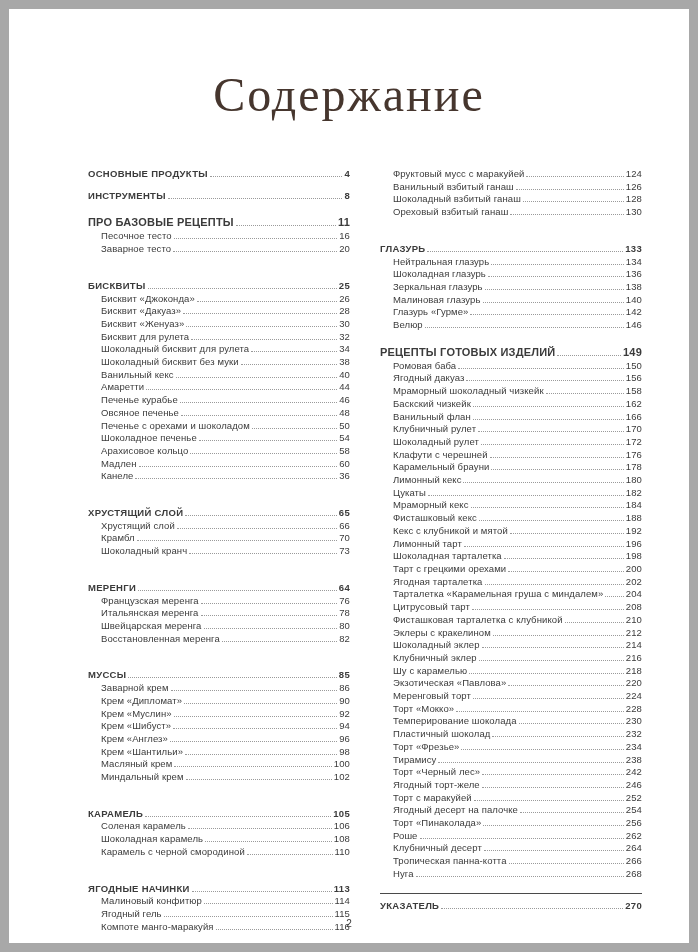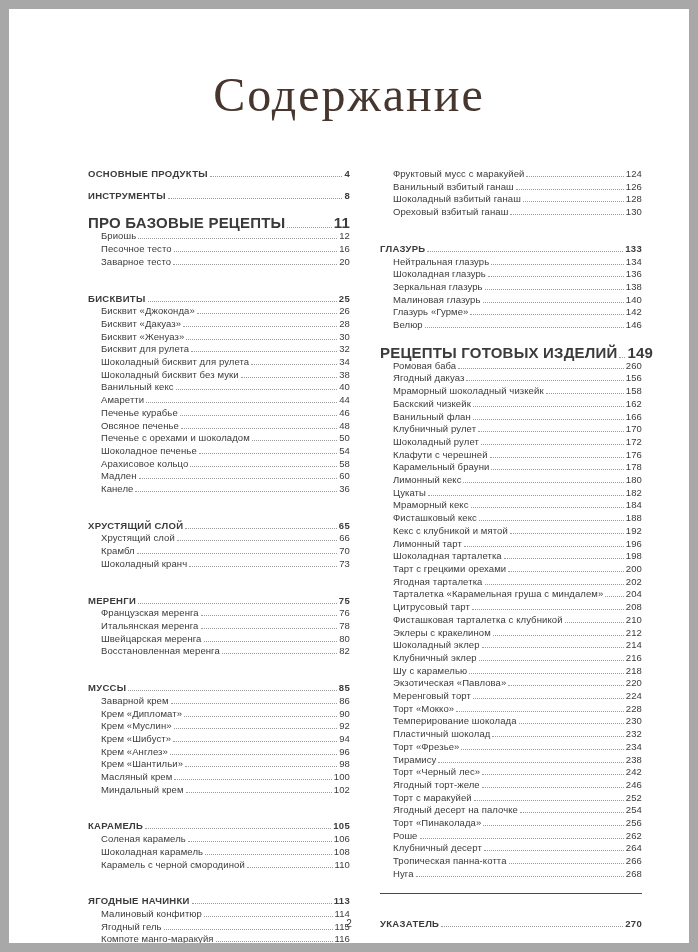--- a/index.html
+++ b/index.html
@@ -38,21 +38,21 @@
     gap:30px;
   }
   .col{flex:1 1 0;min-width:0;}
   .section{margin-top:24px;}
   .col > .section:first-child{margin-top:0;}
   .section.top + .section.top{margin-top:9px;}
   .section.part{margin-top:13px;}
   .section.index{
     margin-top:12px;
     border-top:1px solid var(--rule);
-    padding-top:24px;
+    padding-top:6px;
   }
   .row{
     display:flex;
     align-items:baseline;
     font-size:9.5px;
     line-height:12.7px;
     letter-spacing:0.1px;
     white-space:nowrap;
   }
   .row .lbl{flex:0 0 auto;}
@@ -64,21 +64,21 @@
     height:1px;
   }
   .row .pg{flex:0 0 auto;}
   .row.item{padding-left:13px;}
   .row.head-top, .row.head-chapter, .row.head-index{
     font-weight:700;
     letter-spacing:0.3px;
   }
   .row.head-part{
     font-weight:700;
-    font-size:15px;
+    font-size:11px;
     line-height:15px;
     letter-spacing:0.2px;
   }
   .folio{
     position:absolute;
     bottom:14px;left:0;width:100%;
     text-align:center;
     font-size:10px;
     color:var(--text);
   }
@@ -104,25 +104,20 @@
             <span class="pg">8</span>
           </div>
         </div>
         <div class="section part">
           <div class="row head-part">
             <span class="lbl">ПРО БАЗОВЫЕ РЕЦЕПТЫ</span>
             <span class="leader"></span>
             <span class="pg">11</span>
           </div>
           <div class="row item">
-            <span class="lbl">Бриошь</span>
-            <span class="leader"></span>
-            <span class="pg">12</span>
-          </div>
-          <div class="row item">
             <span class="lbl">Песочное тесто</span>
             <span class="leader"></span>
             <span class="pg">16</span>
           </div>
           <div class="row item">
             <span class="lbl">Заварное тесто</span>
             <span class="leader"></span>
             <span class="pg">20</span>
           </div>
         </div>
@@ -227,21 +222,21 @@
           <div class="row item">
             <span class="lbl">Шоколадный кранч</span>
             <span class="leader"></span>
             <span class="pg">73</span>
           </div>
         </div>
         <div class="section chapter">
           <div class="row head-chapter">
             <span class="lbl">МЕРЕНГИ</span>
             <span class="leader"></span>
-            <span class="pg">75</span>
+            <span class="pg">64</span>
           </div>
           <div class="row item">
             <span class="lbl">Французская меренга</span>
             <span class="leader"></span>
             <span class="pg">76</span>
           </div>
           <div class="row item">
             <span class="lbl">Итальянская меренга</span>
             <span class="leader"></span>
             <span class="pg">78</span>
@@ -428,21 +423,21 @@
         </div>
         <div class="section part">
           <div class="row head-part">
             <span class="lbl">РЕЦЕПТЫ ГОТОВЫХ ИЗДЕЛИЙ</span>
             <span class="leader"></span>
             <span class="pg">149</span>
           </div>
           <div class="row item">
             <span class="lbl">Ромовая баба</span>
             <span class="leader"></span>
-            <span class="pg">260</span>
+            <span class="pg">150</span>
           </div>
           <div class="row item">
             <span class="lbl">Ягодный дакуаз</span>
             <span class="leader"></span>
             <span class="pg">156</span>
           </div>
           <div class="row item">
             <span class="lbl">Мраморный шоколадный чизкейк</span>
             <span class="leader"></span>
             <span class="pg">158</span>

